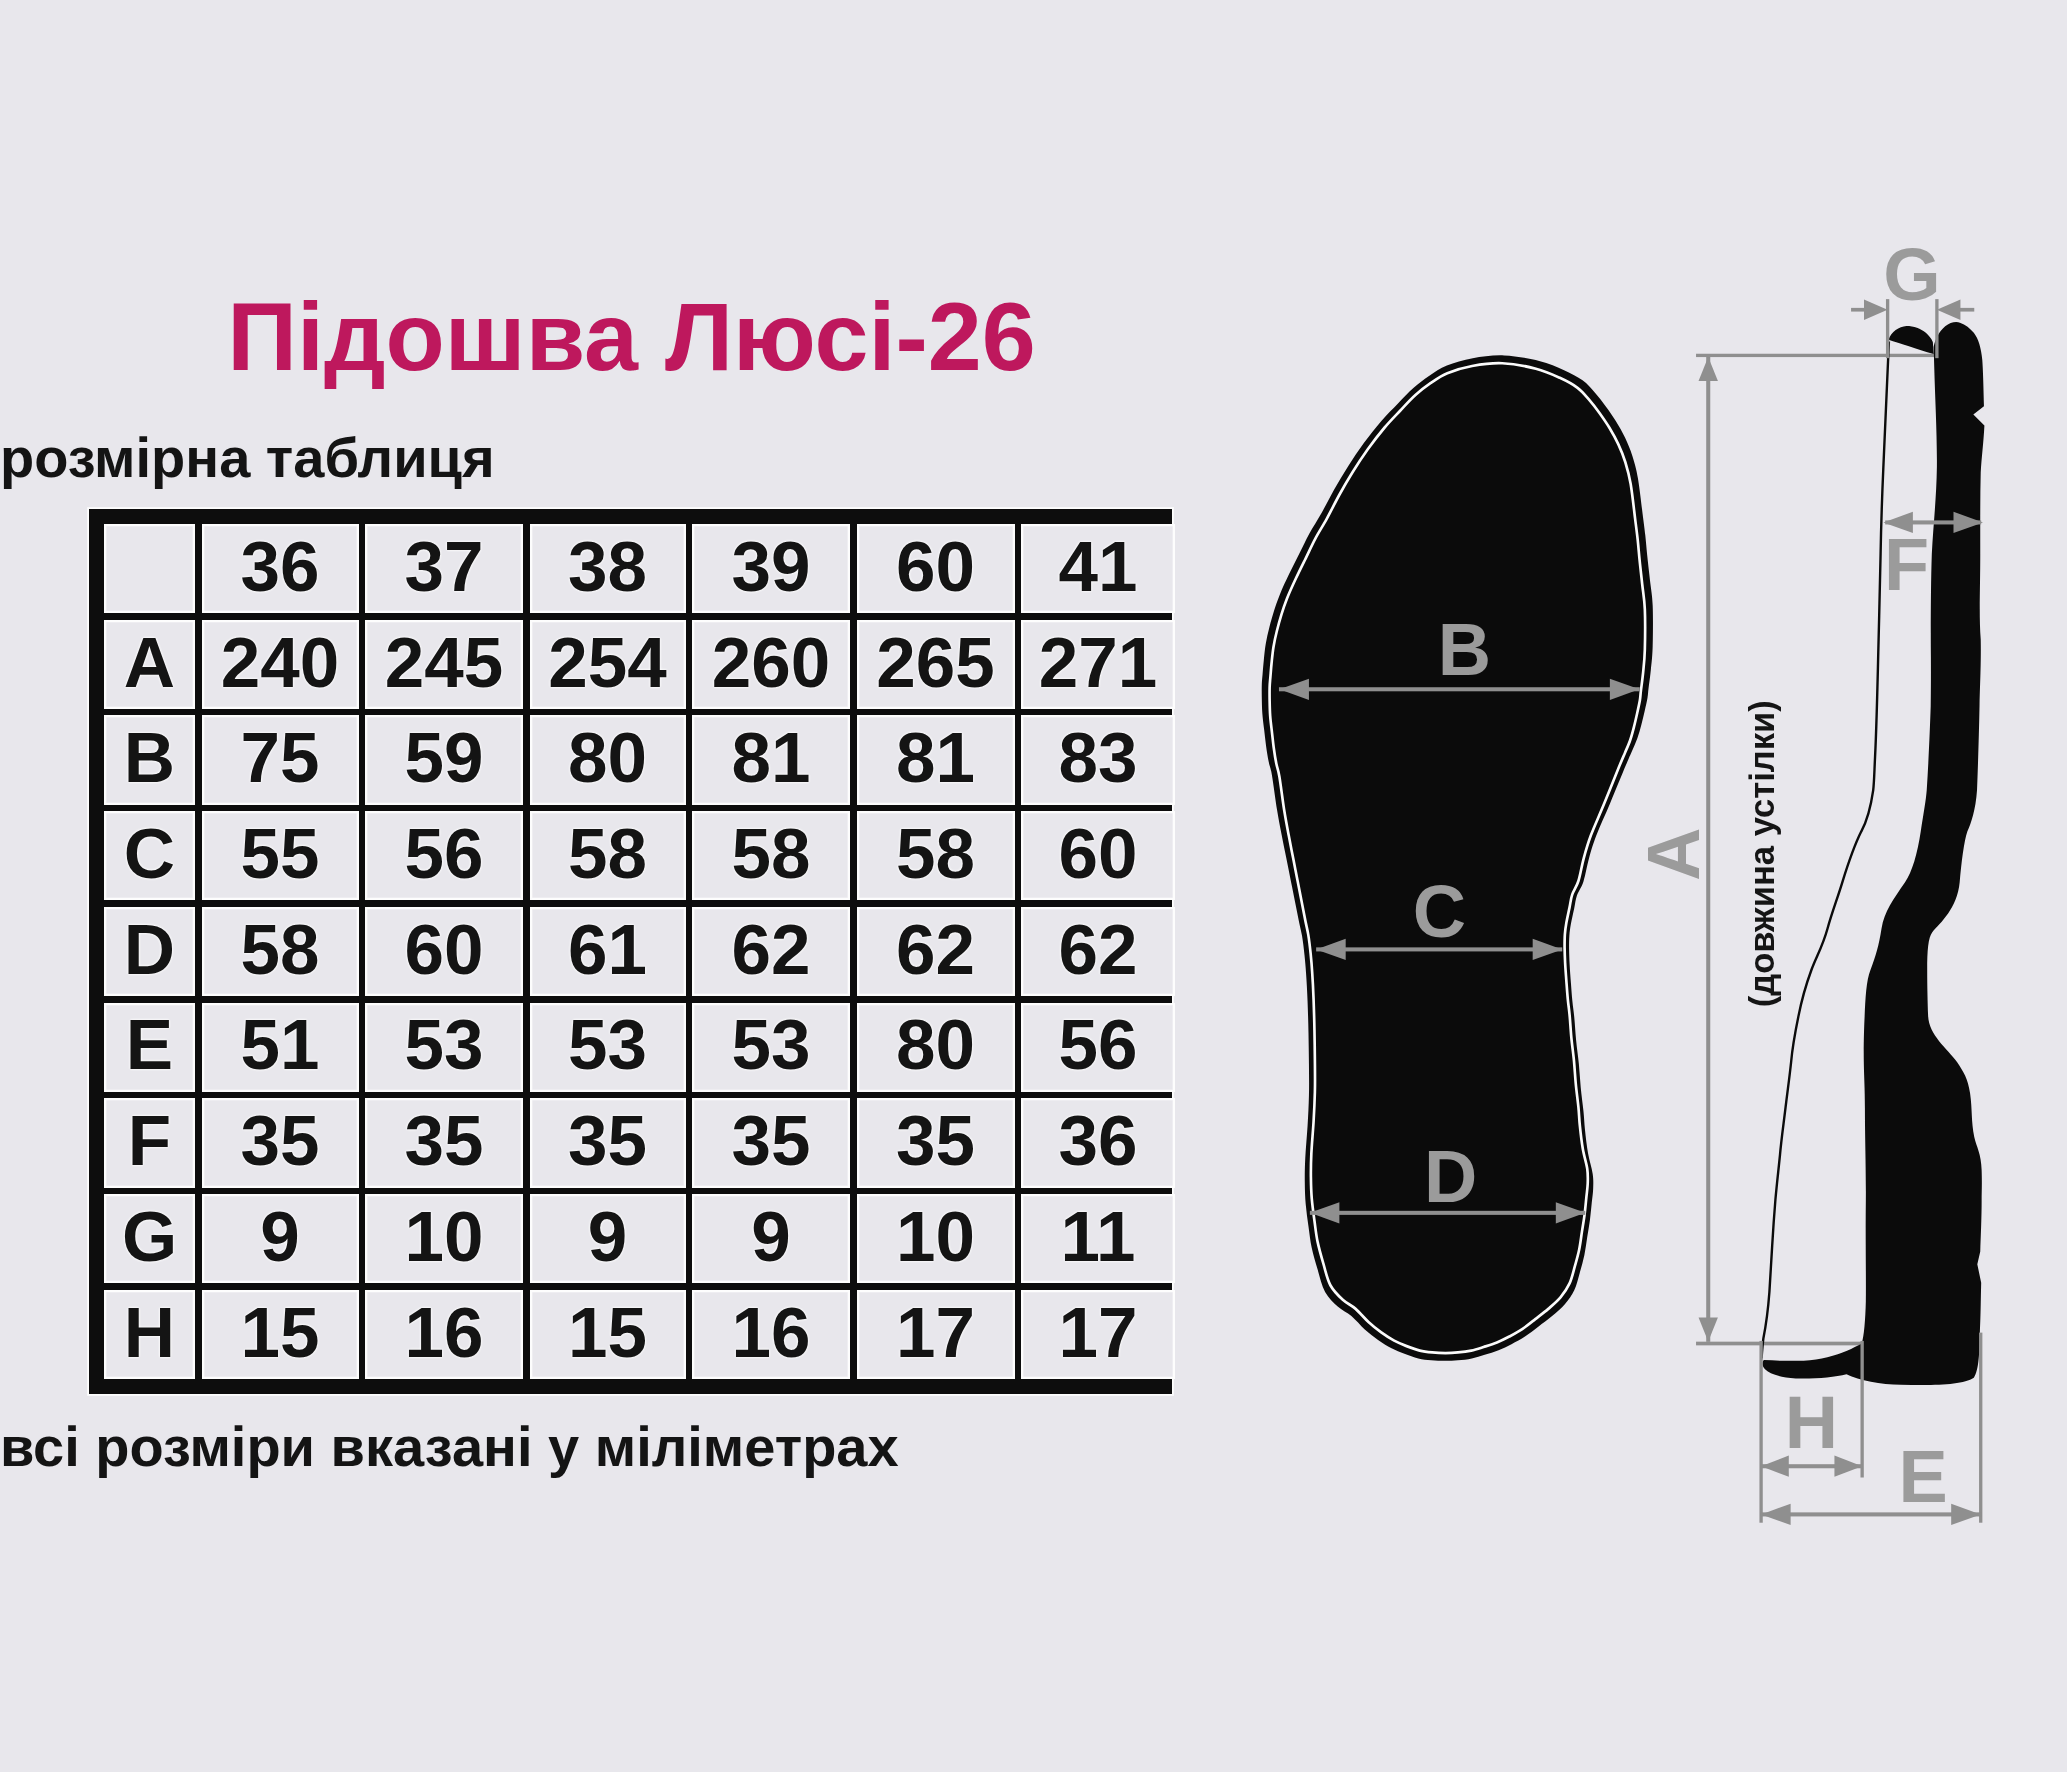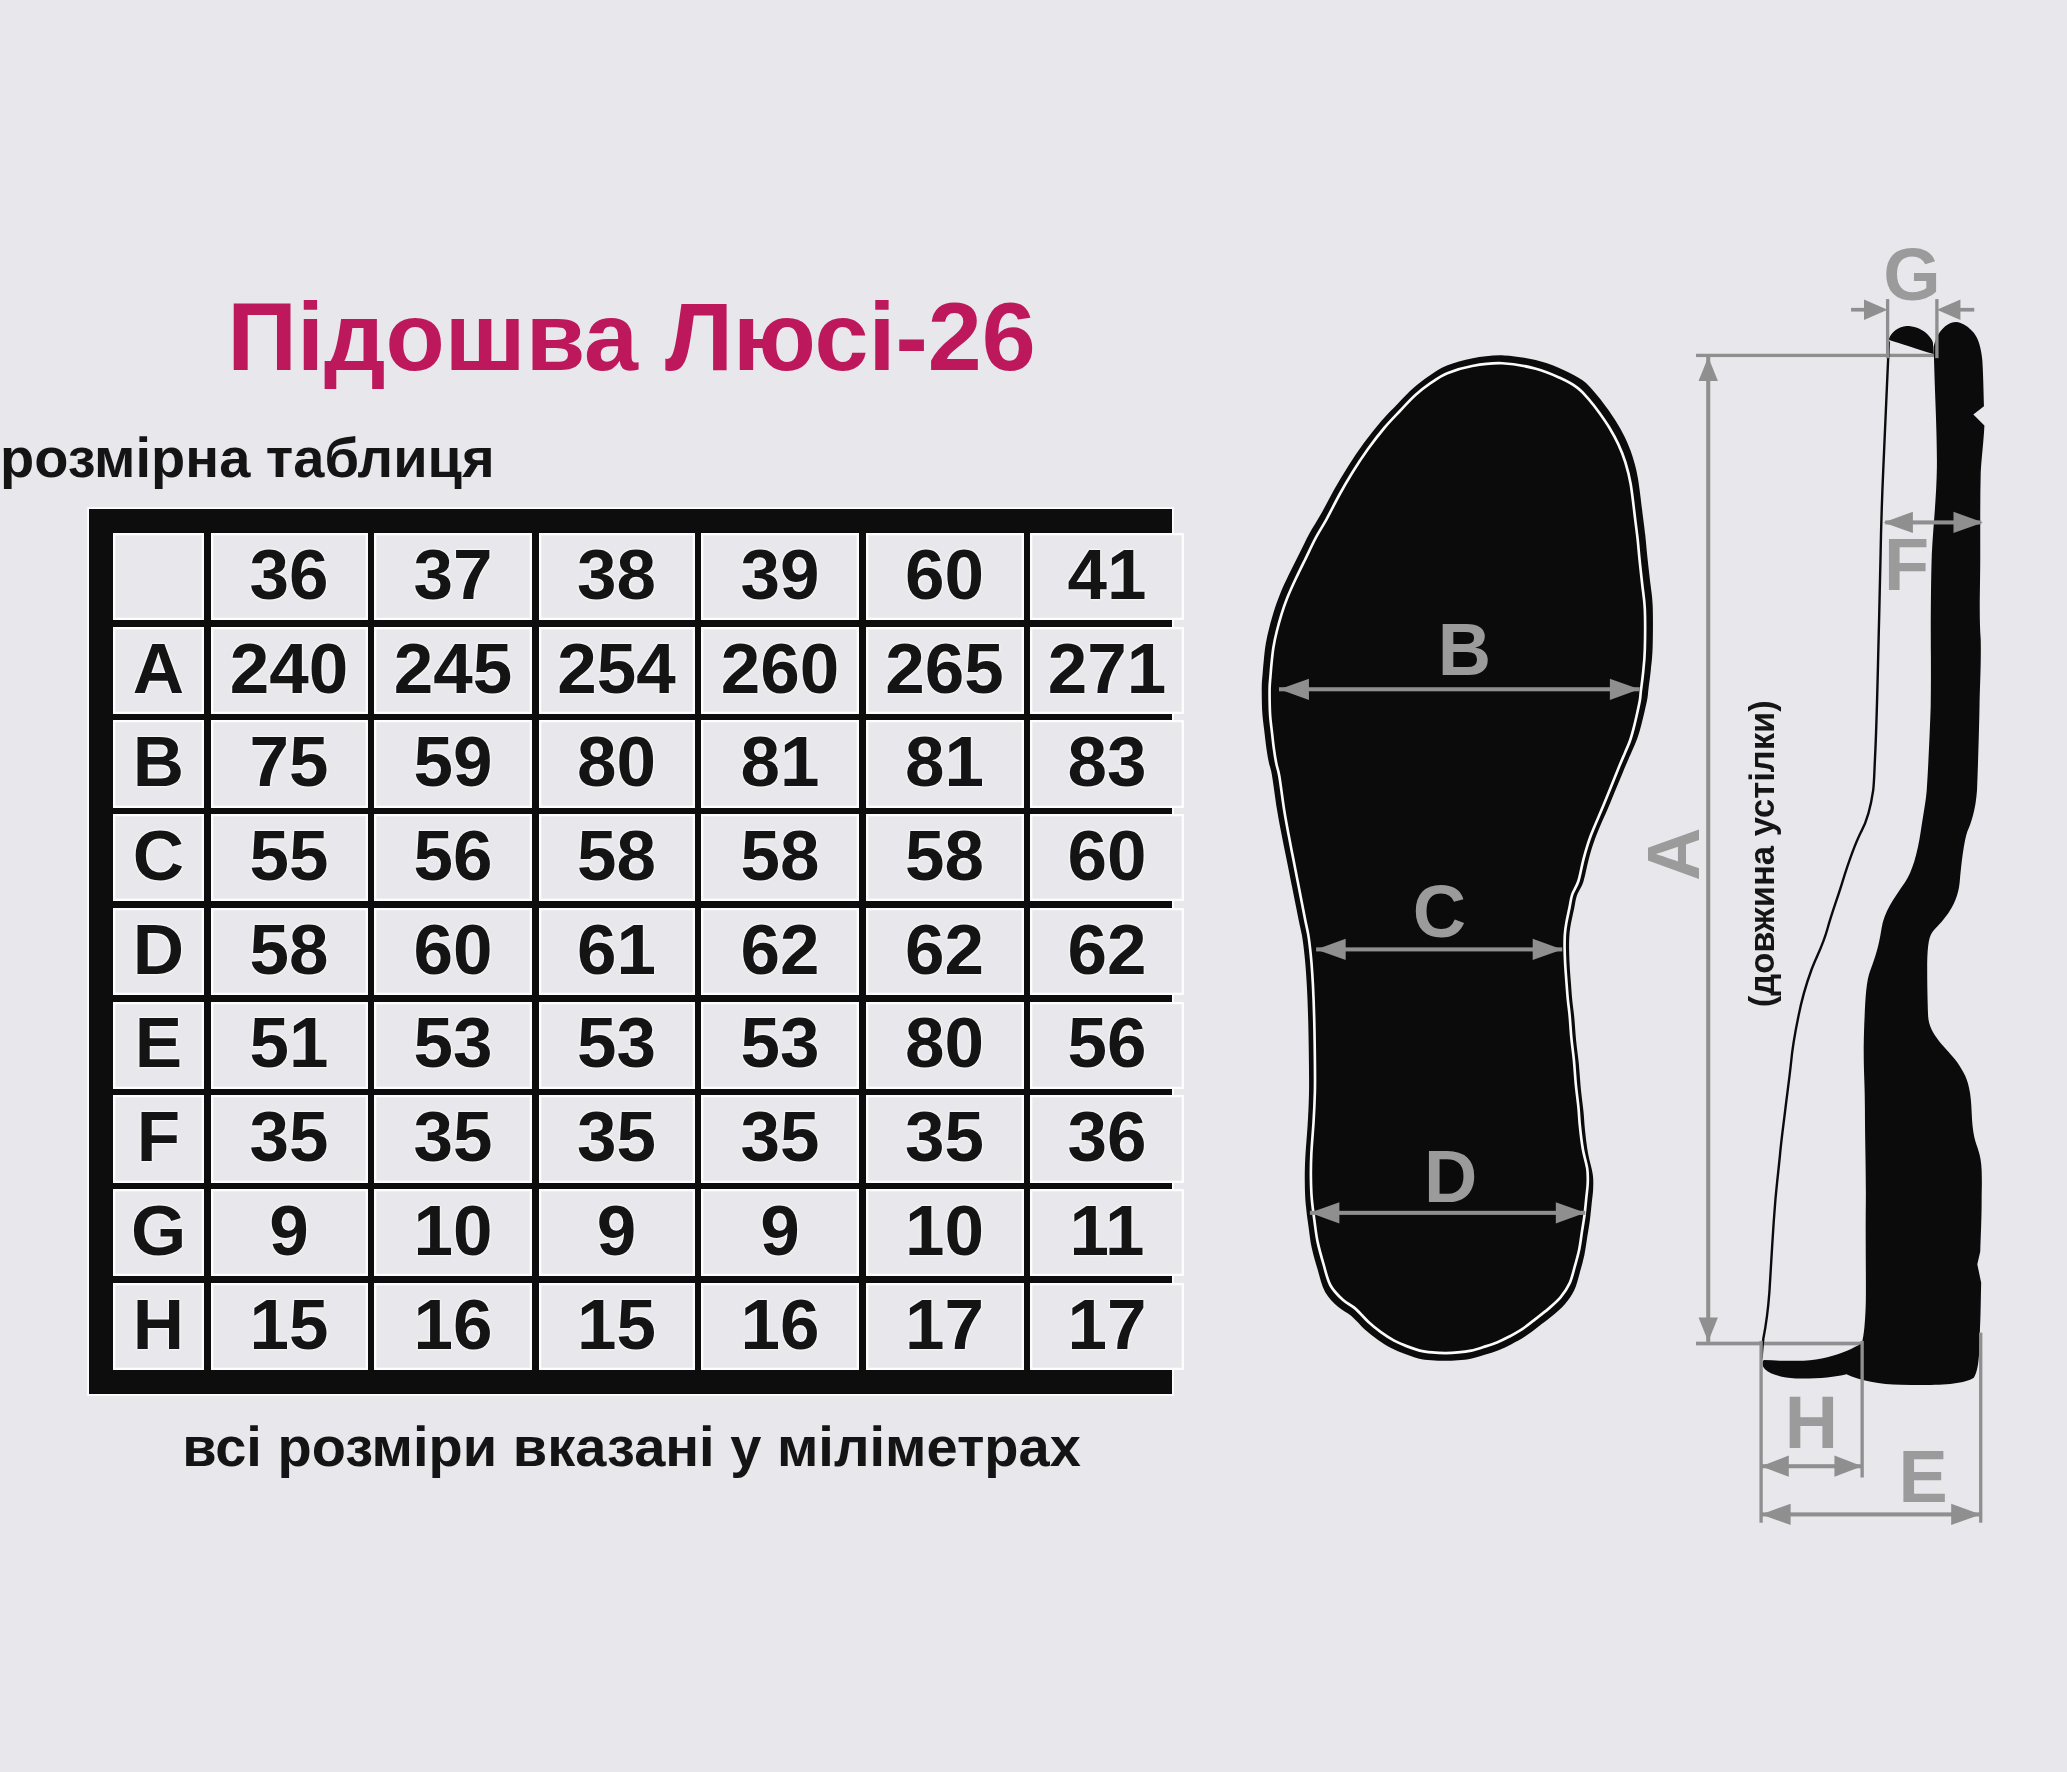--- a/index.html
+++ b/index.html
@@ -1,20 +1,20 @@
 <!DOCTYPE html>
 <html style="font-size:14.8px"><head>
 <meta charset="utf-8">
 <style>
   html,body{margin:0;padding:0;}
   body{width:2067px;height:1772px;background:#e8e7ec;font-family:"Liberation Sans",sans-serif;position:relative;overflow:hidden;}
   .ttl{position:absolute;left:0;top:281px;width:1263px;text-align:center;font-size:97px;font-weight:bold;color:#be185d;letter-spacing:0px;}
   .sub{position:absolute;left:0;top:425px;width:1263px;text-align:left;font-size:56px;font-weight:bold;color:#141414;}
-  .ftr{position:absolute;left:0;top:1414px;width:1263px;text-align:center;font-size:56px;font-weight:bold;color:#141414;}
-  .tbl{position:absolute;left:89px;top:509px;width:1083px;height:885px;background:#0d0d0d;box-sizing:border-box;padding:24px;display:grid;grid-template-columns:91px 157px 158px 156px 158px 158px 154px;grid-auto-rows:1fr;gap:6.5px;box-shadow:0 0 0 1.8px #fdfdfd;}
+  .ftr{position:absolute;left:0;top:1414px;width:1263px;text-align:left;font-size:56px;font-weight:bold;color:#141414;}
+  .tbl{position:absolute;left:89px;top:509px;width:1083px;height:885px;background:#0d0d0d;box-sizing:border-box;padding:15px;display:grid;grid-template-columns:91px 157px 158px 156px 158px 158px 154px;grid-auto-rows:1fr;gap:6.5px;box-shadow:0 0 0 1.8px #fdfdfd;}
   .tbl div{background:#e8e7ec;box-shadow:inset 0 0 0 2.3px #fdfdfd;display:flex;align-items:center;justify-content:center;font-size:71px;font-weight:bold;color:#141414;text-shadow:0 0 2.8px #fff,0 0 2.8px #fff;padding-bottom:4.6px;box-sizing:border-box;}
   svg{position:absolute;left:0;top:0;}
 </style>
 </head>
 <body>
 
 <div class="ttl">Підошва Люсі-26</div>
 
 <div class="sub">розмірна таблиця</div>
 

